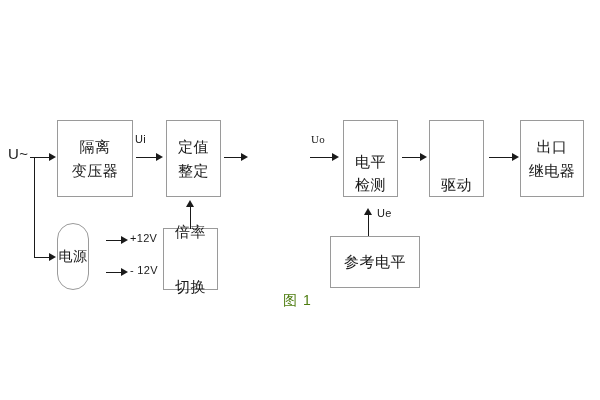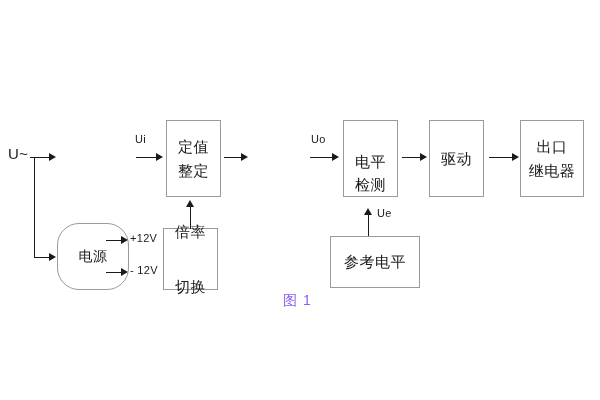--- a/index.html
+++ b/index.html
@@ -60,83 +60,87 @@
   .sig {
     position: absolute;
     font-size: 11px;
     color: #1a1a1a;
     white-space: nowrap;
     letter-spacing: 0.3px;
   }
   .caption {
     position: absolute;
     font-size: 14px;
-    color: #8b5cf6;
+    color: #4d7c0f;
     white-space: nowrap;
     letter-spacing: 1px;
   }
 </style>
 </head>
 <body>
 
 <div id="canvas">
 
   <div class="sig" style="left:8px; top:145px; font-size:15px;">U~</div>
 
   <div class="hline" style="left:30px; top:157px; width:6px;"></div>
   <div class="vline" style="left:34px; top:157px; height:100px;"></div>
 
   <div class="hline" style="left:34px; top:157px; width:16px;"></div>
   <div class="arrow-r" style="left:49px; top:153px;"></div>
 
   <div class="hline" style="left:34px; top:257px; width:16px;"></div>
   <div class="arrow-r" style="left:49px; top:253px;"></div>
 
+  <div class="box" style="left:57px; top:120px; width:76px; height:77px;">
+    <span class="ln">隔离</span>
+    <span class="ln">变压器</span>
+  </div>
 
   <div class="box" style="left:166px; top:120px; width:55px; height:77px;">
     <span class="ln">定值</span>
     <span class="ln">整定</span>
   </div>
 
 
   <div class="box" style="left:343px; top:120px; width:55px; height:77px;justify-content:flex-end;">
     <span class="ln">电平</span>
     <span class="ln">检测</span>
   </div>
 
-  <div class="box" style="left:429px; top:120px; width:55px; height:77px;">
+  <div class="box" style="left:429px; top:120px; width:55px; height:77px;justify-content:flex-end;">
     <span class="ln">驱动</span>
   </div>
 
   <div class="box" style="left:520px; top:120px; width:64px; height:77px;text-align:right;">
     <span class="ln">出口</span>
     <span class="ln">继电器</span>
   </div>
 
-  <div class="box" style="left:57px; top:223px; width:72px; height:67px; font-size:14px;border-radius:22px;">
+  <div class="box" style="left:57px; top:223px; width:32px; height:67px; font-size:14px;border-radius:22px;">
     <span class="ln">电源</span>
   </div>
 
   <div class="box" style="left:163px; top:228px; width:55px; height:62px;gap:32px;">
     <span class="ln">倍率</span>
     <span class="ln">切换</span>
   </div>
 
   <div class="box" style="left:330px; top:236px; width:90px; height:52px;">
     <span class="ln">参考电平</span>
   </div>
 
   <div class="sig" style="left:135px; top:133px;">Ui</div>
   <div class="hline" style="left:136px; top:157px; width:21px;"></div>
   <div class="arrow-r" style="left:156px; top:153px;"></div>
 
   <div class="hline" style="left:224px; top:157px; width:18px;"></div>
   <div class="arrow-r" style="left:241px; top:153px;"></div>
 
-  <div class="sig" style="left:311px; top:133px;">Uo</div>
+  <div class="sig" style="left:311px; top:133px;font-family:Liberation Serif, serif;">Uo</div>
   <div class="hline" style="left:310px; top:157px; width:23px;"></div>
   <div class="arrow-r" style="left:332px; top:153px;"></div>
 
   <div class="hline" style="left:402px; top:157px; width:19px;"></div>
   <div class="arrow-r" style="left:420px; top:153px;"></div>
 
   <div class="hline" style="left:489px; top:157px; width:24px;"></div>
   <div class="arrow-r" style="left:512px; top:153px;"></div>
 
   <div class="hline" style="left:106px; top:240px; width:16px;"></div>

